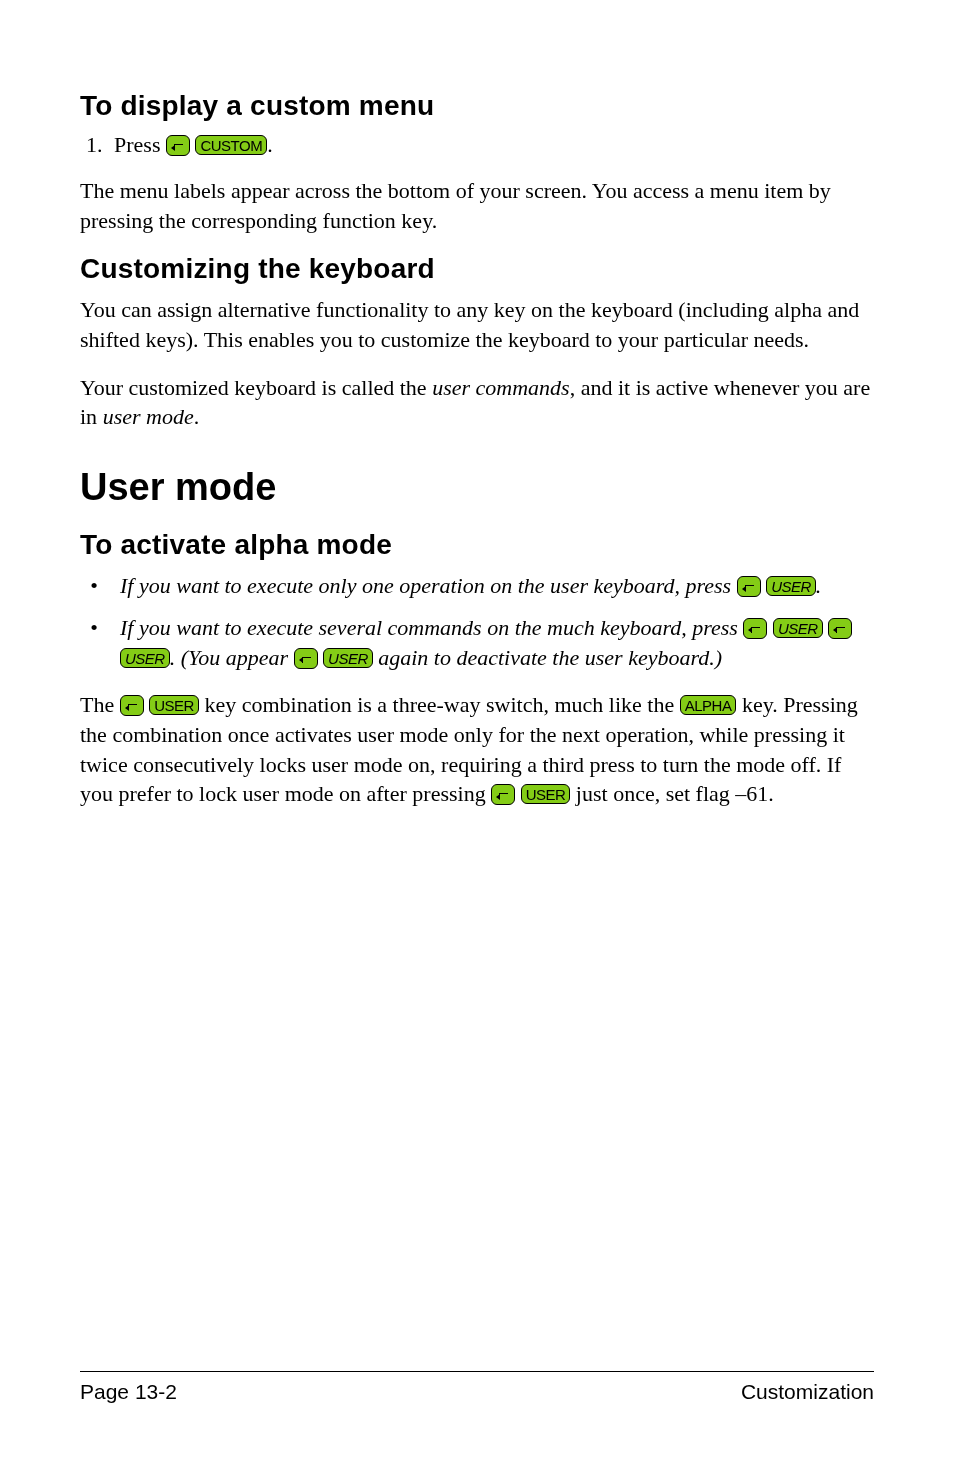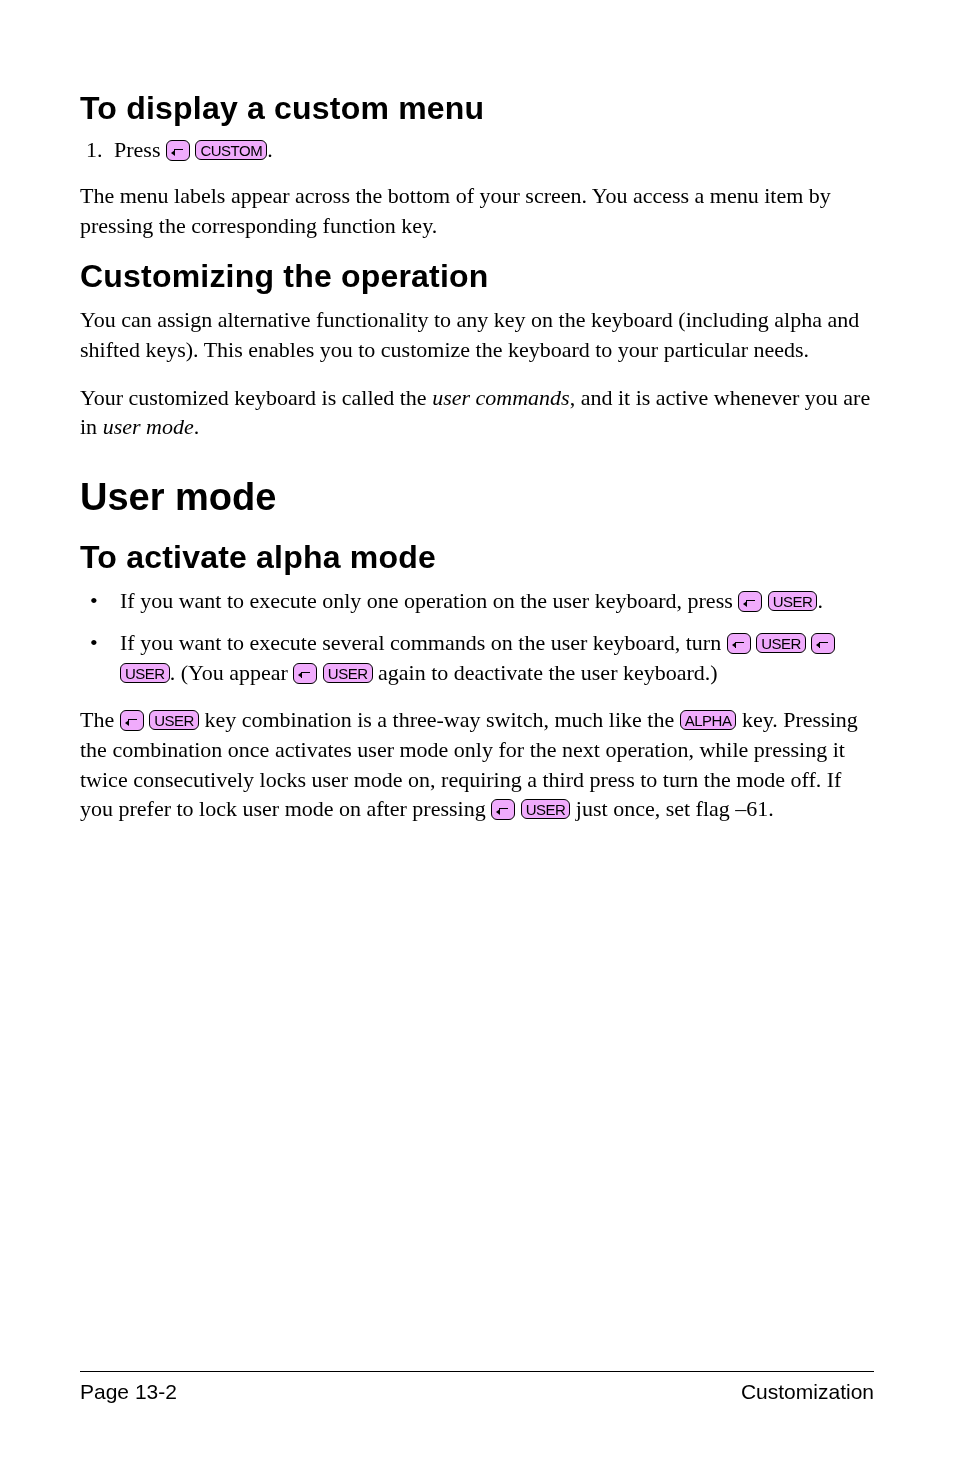--- a/index.html
+++ b/index.html
@@ -10,21 +10,21 @@
     padding: 90px 80px 60px 80px;
     box-sizing: border-box;
     font-family: Georgia, 'Times New Roman', serif;
     color: #000;
     background: #fff;
     position: relative;
   }
   h2 {
     font-family: 'Trebuchet MS', 'Lucida Sans', Arial, sans-serif;
     font-weight: bold;
-    font-size: 32px;
+    font-size: 28px;
     margin: 0 0 10px 0;
     letter-spacing: 0.2px;
   }
   h1 {
     font-family: 'Trebuchet MS', 'Lucida Sans', Arial, sans-serif;
     font-weight: bold;
     font-size: 38px;
     margin: 34px 0 20px 0;
   }
   p {
@@ -44,20 +44,21 @@
     font-size: 22px;
     margin: 0 0 18px 0;
     padding-left: 28px;
     list-style: none;
   }
   ul li {
     position: relative;
     padding-left: 12px;
     margin-bottom: 12px;
     line-height: 1.35;
+    font-style: italic;
   }
   ul li::before {
     content: "•";
     position: absolute;
     left: -18px;
     top: 0;
     font-size: 22px;
   }
   .key {
     display: inline-block;
@@ -65,21 +66,21 @@
     border-radius: 6px;
     font-family: Arial, Helvetica, sans-serif;
     font-size: 15px;
     font-stretch: condensed;
     letter-spacing: -0.5px;
     line-height: 1;
     padding: 2px 4px 1px 4px;
     vertical-align: 1px;
     min-width: 12px;
     text-align: center;
-    background: #f0abfc;
+    background: #84cc16;
   }
   .key.shift {
     padding: 2px 5px 2px 5px;
   }
   .shift-glyph {
     display: inline-block;
     width: 12px;
     height: 10px;
     position: relative;
   }
@@ -126,36 +127,36 @@
 <h2>To display a custom menu</h2>
 <ol>
   <li>
     <span>Press </span>
     <span class="key shift"><span class="shift-glyph"></span></span>
     <span class="key">CUSTOM</span><span>.</span>
   </li>
 </ol>
 <p>The menu labels appear across the bottom of your screen. You access a menu item by pressing the corresponding function key.</p>
 
-<h2>Customizing the operation</h2>
+<h2>Customizing the keyboard</h2>
 <p>You can assign alternative functionality to any key on the keyboard (including alpha and shifted keys). This enables you to customize the keyboard to your particular needs.</p>
 <p>
   <span>Your customized keyboard is called the </span><em>user commands</em><span>, and it is active whenever you are in </span><em>user mode</em><span>.</span>
 </p>
 
 <h1>User mode</h1>
 <h2>To activate alpha mode</h2>
 <ul>
   <li>
     <span>If you want to execute only one operation on the user keyboard, press </span>
     <span class="key shift"><span class="shift-glyph"></span></span>
     <span class="key">USER</span><span>.</span>
   </li>
   <li>
-    <span>If you want to execute several commands on the user keyboard, turn </span>
+    <span>If you want to execute several commands on the much keyboard, press </span>
     <span class="key shift"><span class="shift-glyph"></span></span>
     <span class="key">USER</span>
     <span class="key shift"><span class="shift-glyph"></span></span>
     <span class="key">USER</span><span>. (You appear </span>
     <span class="key shift"><span class="shift-glyph"></span></span>
     <span class="key">USER</span><span> again to deactivate the user keyboard.)</span>
   </li>
 </ul>
 <p>
   <span>The </span>

